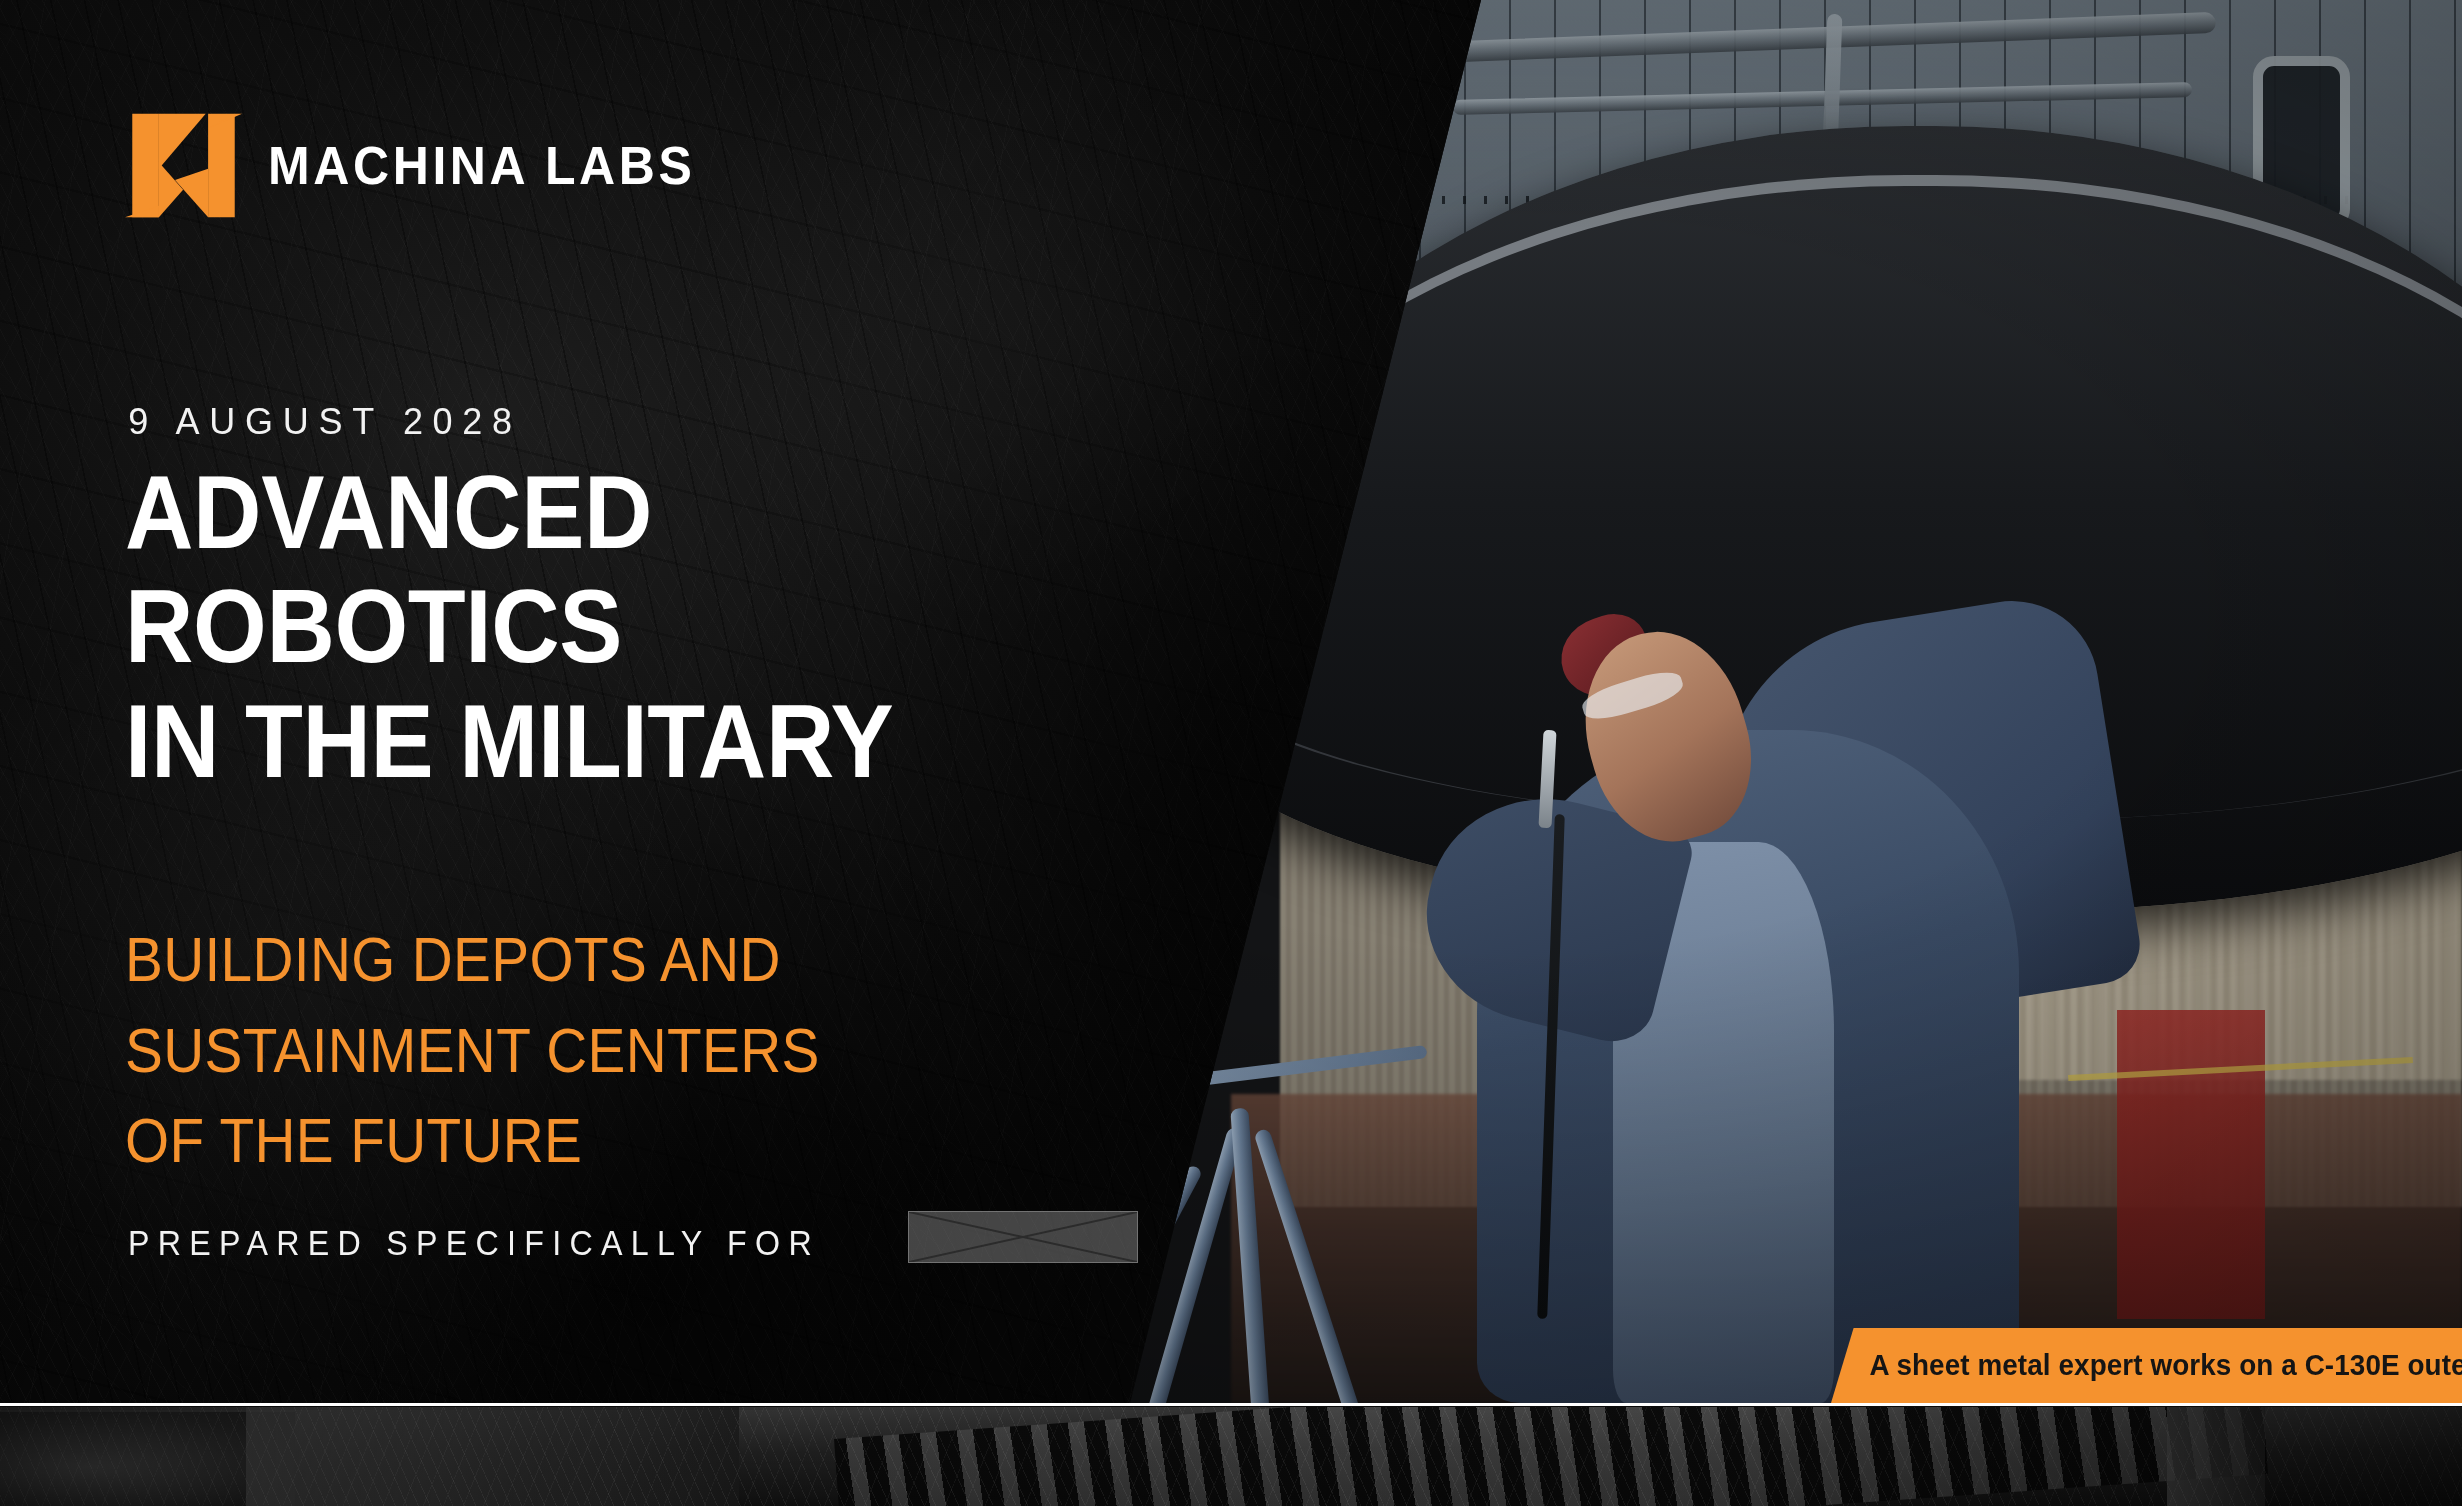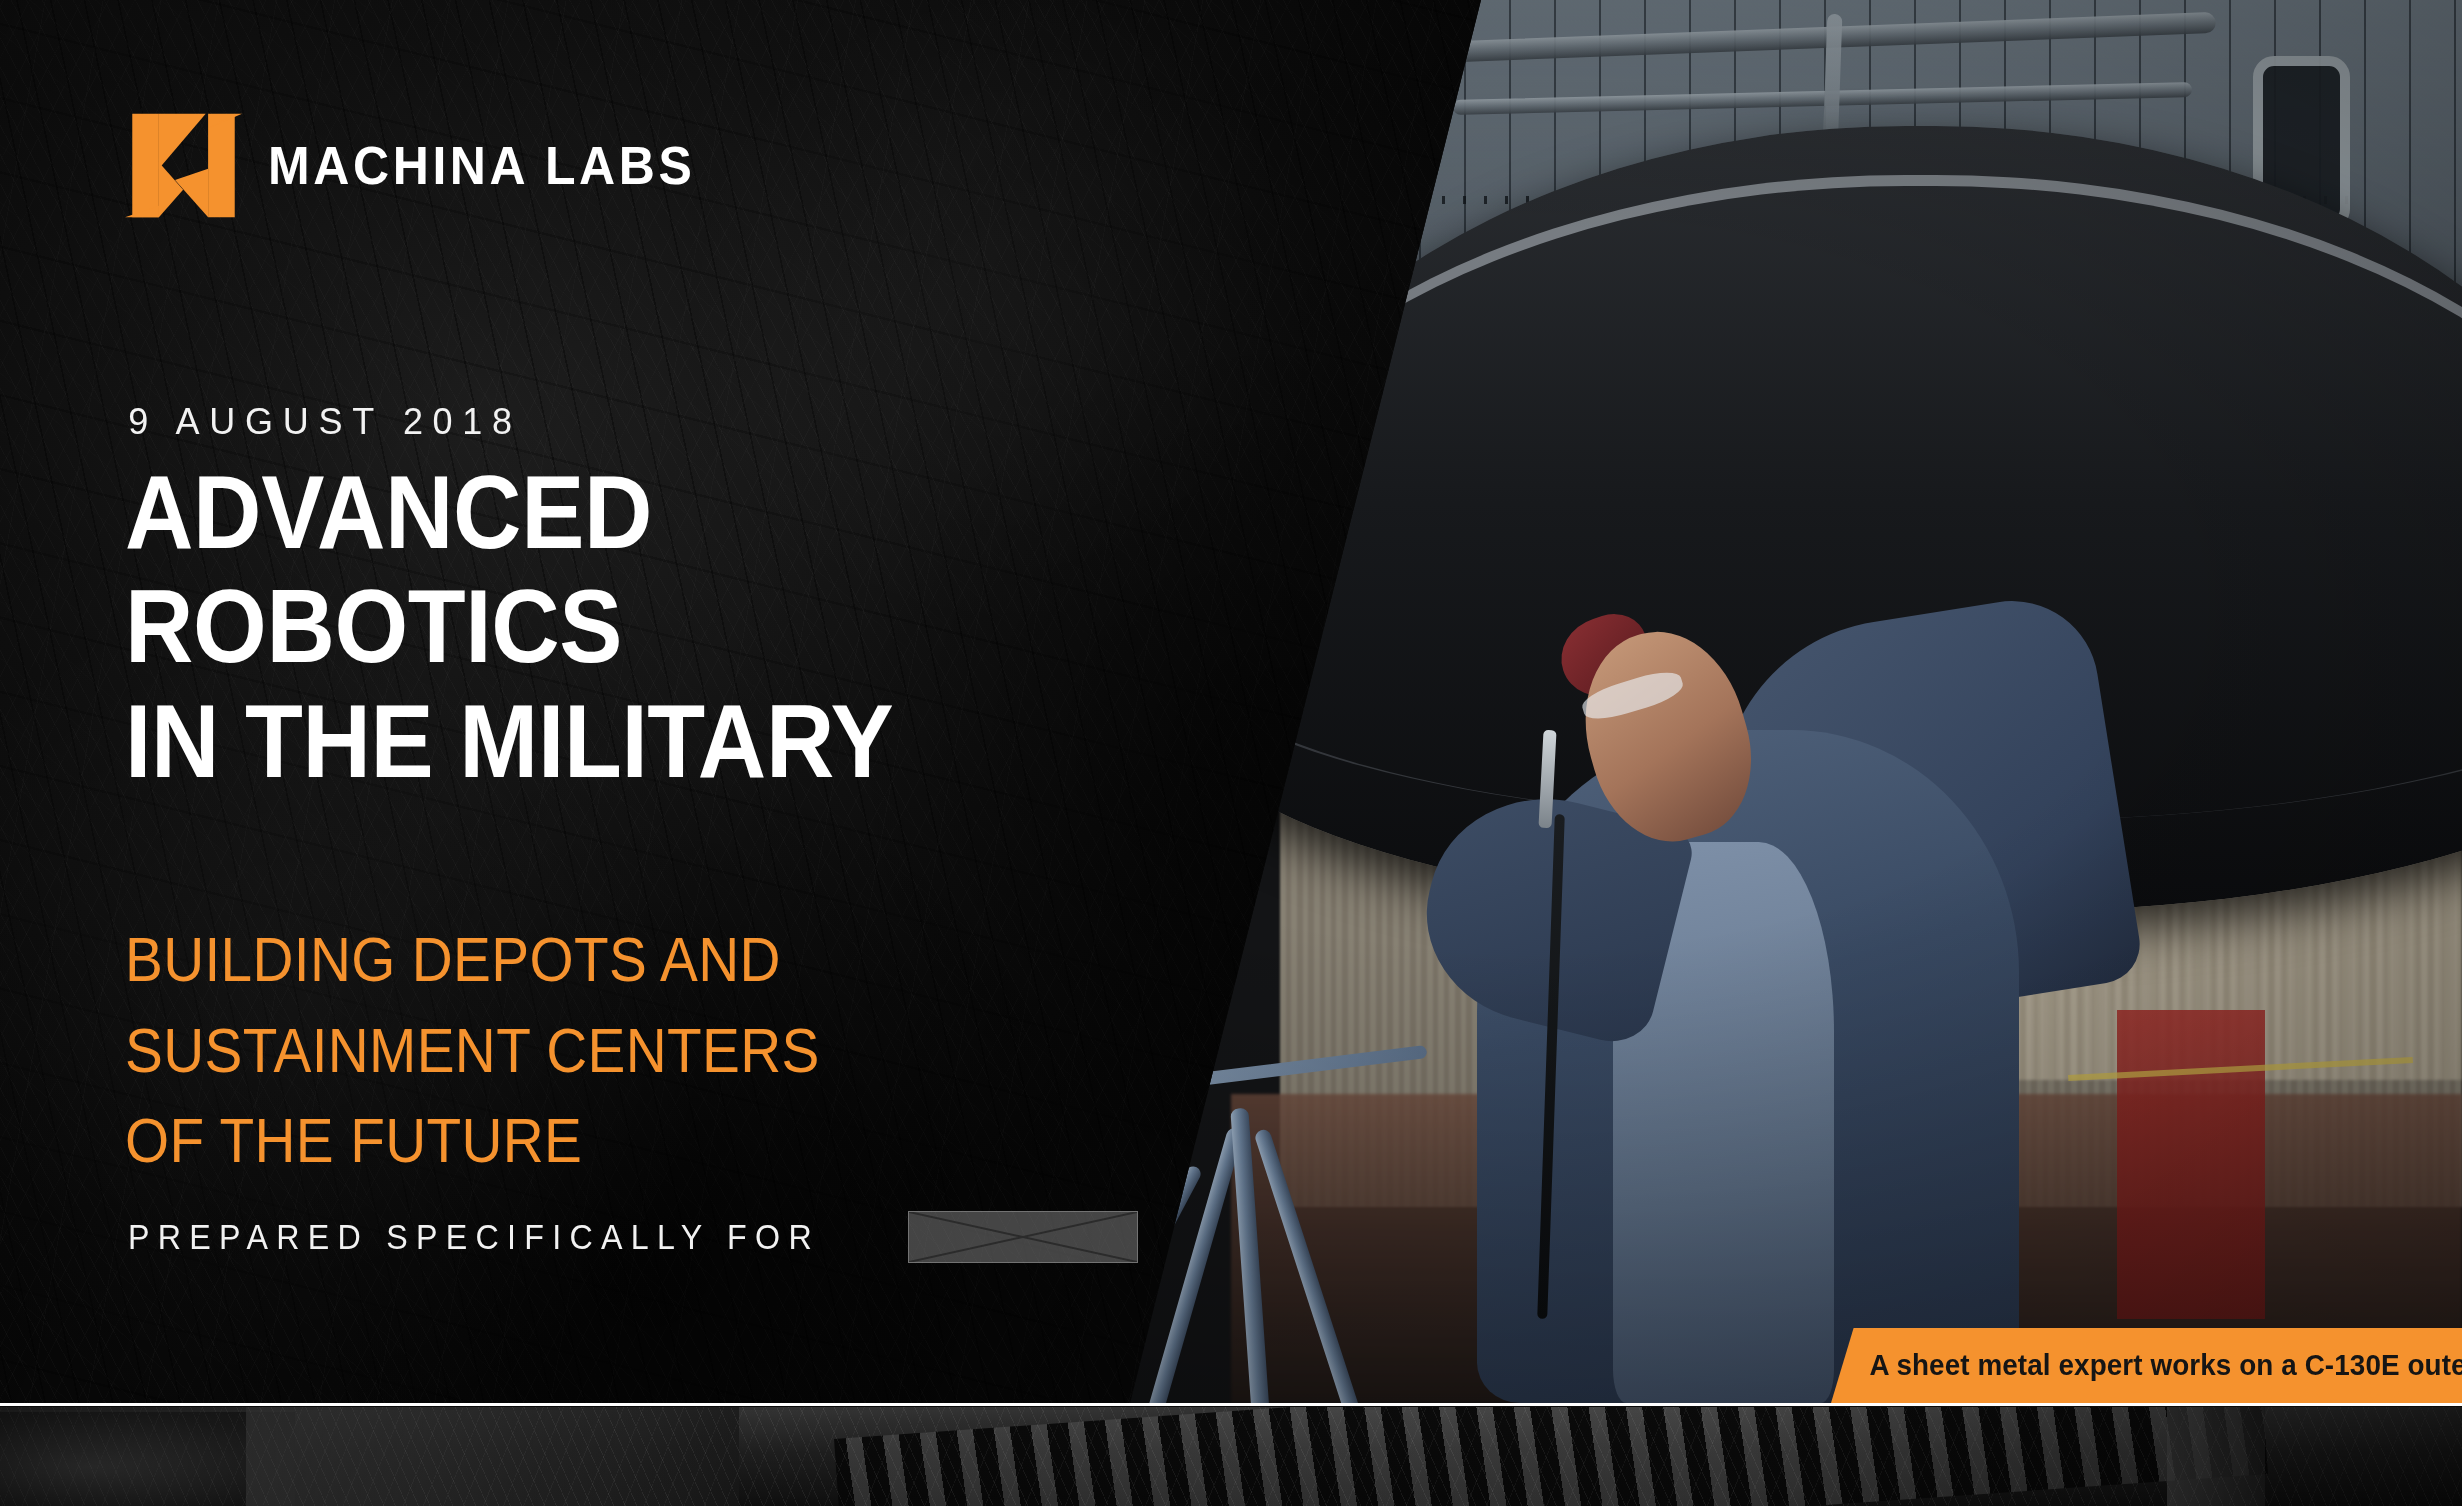--- a/index.html
+++ b/index.html
@@ -386,21 +386,21 @@
     transform:scaleX(.9);
     transform-origin:left center;
     white-space:nowrap;
   }
 
   
   #prepared{
     position:absolute;
     left:3.2px; top:1211px;
     display:flex;
-    align-items:center;
+    align-items:flex-end;
     gap:27.5px;
   }
   #prepared-label{
     color:#f2f2f2;
     font-size:35px;
     font-weight:400;
     letter-spacing:9px;
     white-space:nowrap;
     transform:scaleX(.92);
     transform-origin:left center;
@@ -561,21 +561,21 @@
           <path d="M103 6 H136 V134 H103 Z" fill="#F5922E"></path>
           <path d="M42 6 L100 6 L42 74 Z" fill="#F5922E"></path>
           <path d="M136 6 L145 6 L103 24 Z" fill="#F5922E"></path>
           <path d="M42 66 L72 100 L42 134 Z" fill="#F5922E"></path>
           <path d="M103 74 L103 134 L62 88 Z" fill="#F5922E"></path>
           <path d="M42 120 L0 134 L42 134 Z" fill="#F5922E"></path>
         </svg>
         <div id="logo-word">MACHINA LABS</div>
       </div>
 
-      <div id="date">9 AUGUST 2018</div>
+      <div id="date">9 AUGUST 2028</div>
 
       <div id="subtitle">
         <div class="sub">BUILDING DEPOTS AND</div>
         <div class="sub">SUSTAINMENT CENTERS</div>
         <div class="sub">OF THE FUTURE</div>
       </div>
 
       <div id="headline">
         <div class="hl">ADVANCED</div>
         <div class="hl">ROBOTICS</div>

